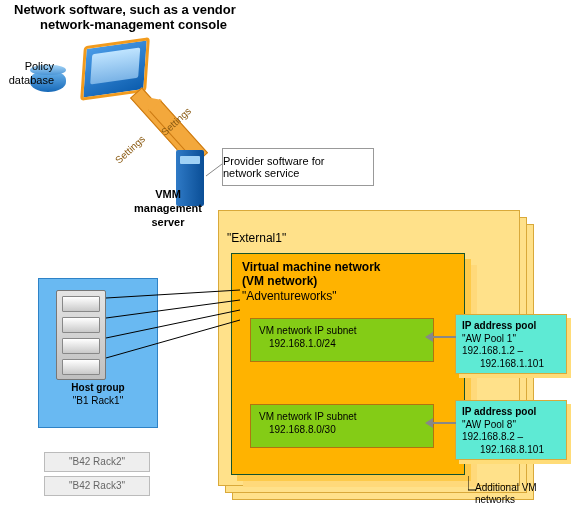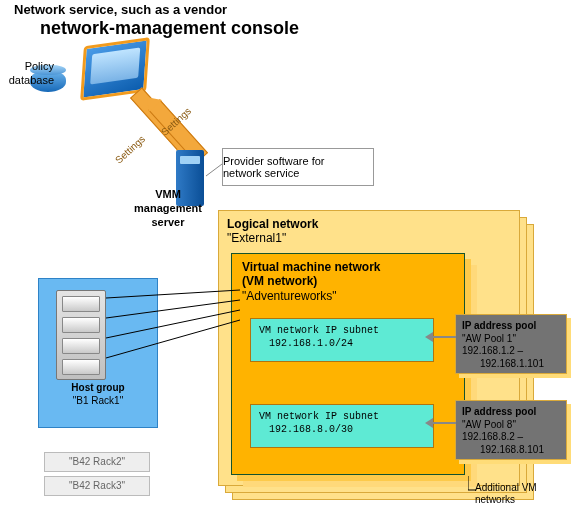--- a/index.html
+++ b/index.html
@@ -99,32 +99,32 @@
   .vmnet {
     position:absolute; left:12px; top:42px; width:232px; height:220px;
     background:#ffb300; border:1px solid #14532d;
     box-shadow: 6px 6px 0 0 #fdca4a, 12px 12px 0 0 #ffd97a;
   }
   .vmnet-title { position:absolute; left:10px; top:6px; font-size:12px; line-height:1.2; }
   
   .subnet {
     position:absolute; left:18px; width:184px; height:44px;
     border:1px solid #b07410;
-    background:#5eead4;
+    background:#84cc16;
     padding:6px 0 0 8px;
     box-sizing:border-box;
-    font-size:10px; line-height:1.25;font-family:Liberation Mono, monospace;
+    font-size:10px; line-height:1.25;
   }
   .sub1 { top:64px; }
   .sub2 { top:150px; }
 
   
   .ip-pool {
     position:absolute; width:112px; height:60px;
-    background:#737373; border:1px solid #d9a93a;
+    background:#5eead4; border:1px solid #d9a93a;
     padding:5px 6px 0 6px; box-sizing:border-box;
     font-size:10px; line-height:1.25;
     box-shadow: 4px 4px 0 0 #ffdc78;
   }
   .pool1 { left:455px; top:314px; }
   .pool2 { left:455px; top:400px; }
   .pool-arrow {
     position:absolute; height:2px; background:#888;
   }
   .pool-arrow:before {
@@ -168,22 +168,22 @@
   .er2 { top:476px; }
 
   .additional-vm-label {
     position:absolute; left:475px; top:482px; width:90px;
     font-size:10px; line-height:1.2;
   }
 </style>
 </head>
 <body>
 
-<div class="label bold" style="left:14px; top:2px; font-size:13px;">Network service, such as a vendor</div>
-<div class="label bold" style="left:14px; top:17px; font-size:18px;padding-left:26px;">network-management console</div>
+<div class="label bold" style="left:14px; top:2px; font-size:13px;">Network software, such as a vendor</div>
+<div class="label bold" style="left:14px; top:17px; font-size:13px;padding-left:26px;">network-management console</div>
 
 <div class="db"></div>
 <div class="label" style="left:2px; top:60px; width:52px; text-align:right; white-space:pre-line;">Policy
 database</div>
 
 <div class="svc-console">
   <div class="svc-screen"></div>
 </div>
 
 <div class="settings-arrow arrow-a">
@@ -207,21 +207,21 @@
 
 <svg style="position:absolute; left:204px; top:150px;" width="20" height="30">
   <line x1="18" y1="14" x2="2" y2="26" stroke="#888" stroke-width="1"></line>
 </svg>
 
 <div class="logical-stack">
   <div class="logical-layer ll3"></div>
   <div class="logical-layer ll2"></div>
   <div class="logical-layer ll1">
     <div class="logical-title">
-      <span class="bold">Logical network</span><br>
+      <br>
       <span>"External1"</span>
     </div>
 
     <div class="vmnet">
       <div class="vmnet-title">
         <span class="bold" style="white-space:pre-line;">Virtual machine network
 (VM network)</span><br>
         <span>"Adventureworks"</span>
       </div>
 

